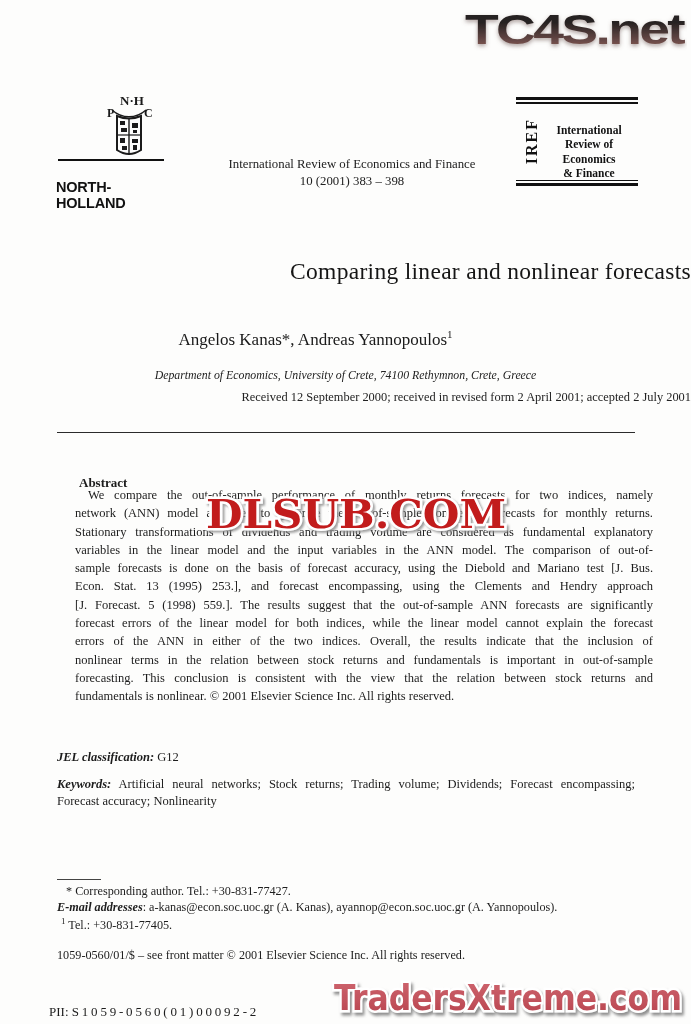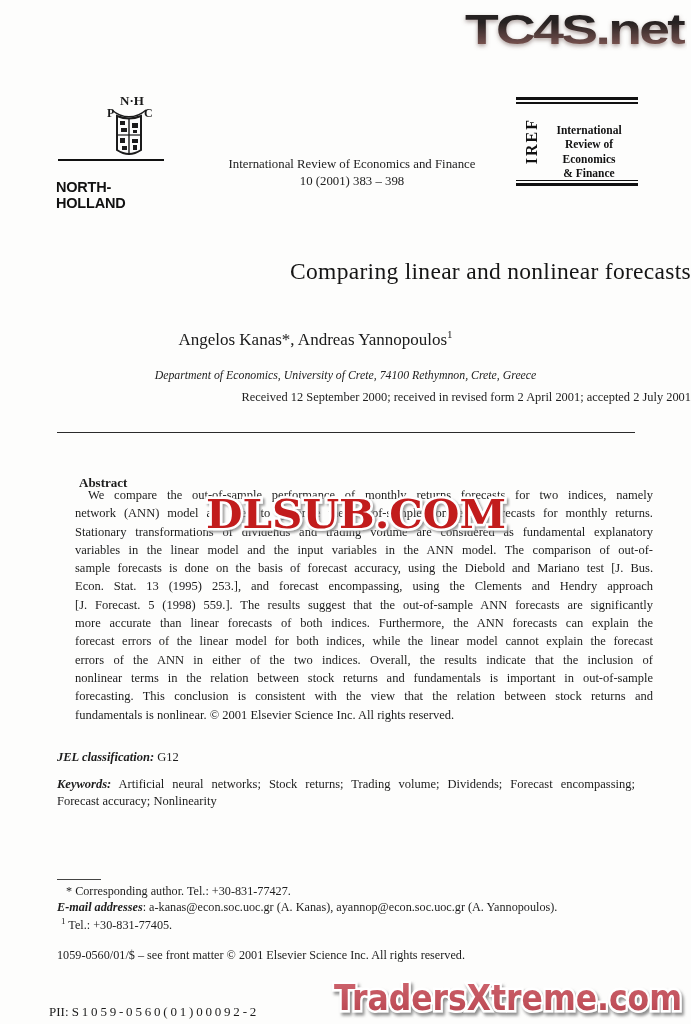--- a/index.html
+++ b/index.html
@@ -141,21 +141,20 @@
 <div class="abs" id="rule-main"></div>
 <div class="abs" id="abs-head">Abstract</div>
 <div class="abs" id="abs-body">
     <div class="abs-line first">We compare the out-of-sample performance of monthly returns forecasts for two indices, namely</div>
     <div class="abs-line">network (ANN) model are used to generate the out-of-sample competing forecasts for monthly returns.</div>
     <div class="abs-line">Stationary transformations of dividends and trading volume are considered as fundamental explanatory</div>
     <div class="abs-line">variables in the linear model and the input variables in the ANN model. The comparison of out-of-</div>
     <div class="abs-line">sample forecasts is done on the basis of forecast accuracy, using the Diebold and Mariano test [J. Bus.</div>
     <div class="abs-line">Econ. Stat. 13 (1995) 253.], and forecast encompassing, using the Clements and Hendry approach</div>
     <div class="abs-line">[J. Forecast. 5 (1998) 559.]. The results suggest that the out-of-sample ANN forecasts are significantly</div>
-    <div class="abs-line">more accurate than linear forecasts of both indices. Furthermore, the ANN forecasts can explain the</div>
     <div class="abs-line">forecast errors of the linear model for both indices, while the linear model cannot explain the forecast</div>
     <div class="abs-line">errors of the ANN in either of the two indices. Overall, the results indicate that the inclusion of</div>
     <div class="abs-line">nonlinear terms in the relation between stock returns and fundamentals is important in out-of-sample</div>
     <div class="abs-line">forecasting. This conclusion is consistent with the view that the relation between stock returns and</div>
     <div class="abs-line last">fundamentals is nonlinear. © 2001 Elsevier Science Inc. All rights reserved.</div>
   </div>
 
 <div class="abs" id="wm-mid">
   <svg width="312" height="54" viewBox="0 0 312 54">
     <defs>

